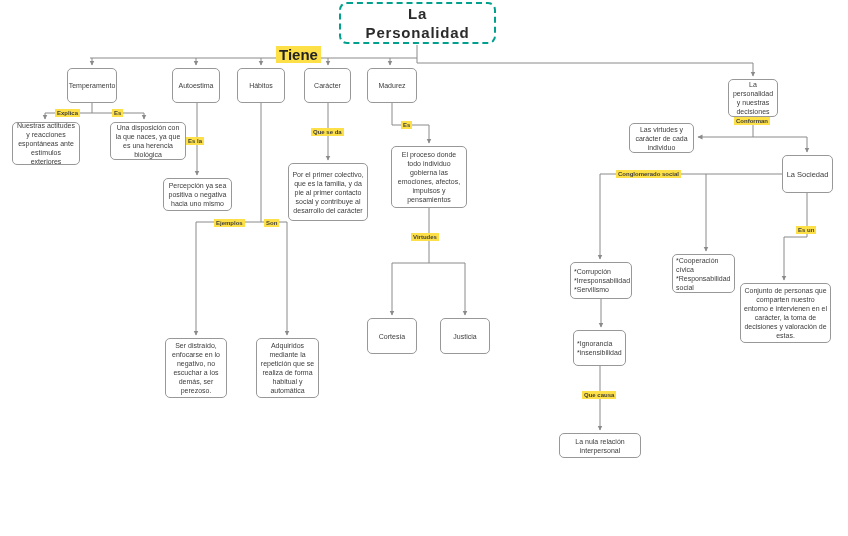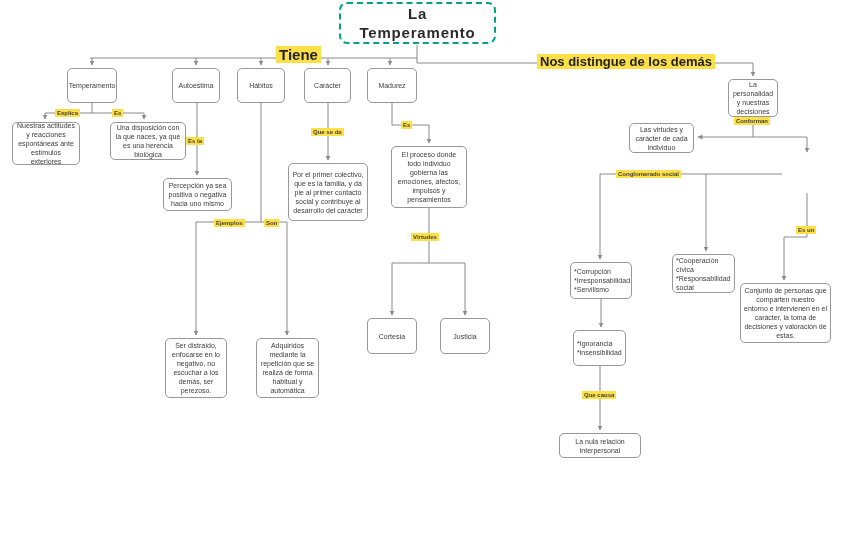--- a/index.html
+++ b/index.html
@@ -122,24 +122,23 @@
       <path d="M600,174 V259" marker-end="url(#arr)"></path>
 
       <path d="M807,193 V237 H784 V280" marker-end="url(#arr)"></path>
 
       <path d="M601,298 V327" marker-end="url(#arr)"></path>
       <path d="M600,365 V430" marker-end="url(#arr)"></path>
     </g>
   </svg>
 
   <div class="title-box">La
-Temperamento</div>
+Personalidad</div>
 
   <span class="edge-label big" id="l-tiene">Tiene</span>
-  <span class="edge-label big2" id="l-nosdistingue">Nos distingue de los demás</span>
   <span class="edge-label" id="l-explica">Explica</span>
   <span class="edge-label" id="l-es-temp">Es</span>
   <span class="edge-label" id="l-es-la">Es la</span>
   <span class="edge-label" id="l-ejemplos">Ejemplos</span>
   <span class="edge-label" id="l-son">Son</span>
   <span class="edge-label" id="l-quesedas">Que se da</span>
   <span class="edge-label" id="l-es-mad">Es</span>
   <span class="edge-label" id="l-virtudes">Virtudes</span>
   <span class="edge-label" id="l-conforman">Conforman</span>
   <span class="edge-label" id="l-conglomerado">Conglomerado social</span>
@@ -155,20 +154,21 @@
   <div class="node" id="n-disposicion">Una disposición con la que naces, ya que es una herencia biológica</div>
   <div class="node" id="n-percepcion">Percepción ya sea positiva o negativa hacia uno mismo</div>
   <div class="node" id="n-colectivo">Por el primer colectivo, que es la familia, y da pie al primer contacto social y contribuye al desarrollo del carácter</div>
   <div class="node" id="n-proceso">El proceso donde todo individuo gobierna las emociones, afectos, impulsos y pensamientos</div>
   <div class="node" id="n-distraido">Ser distraído, enfocarse en lo negativo, no escuchar a los demás, ser perezoso.</div>
   <div class="node" id="n-adquiridos">Adquiridos mediante la repetición que se realiza de forma habitual y automática</div>
   <div class="node" id="n-cortesia">Cortesía</div>
   <div class="node" id="n-justicia">Justicia</div>
   <div class="node" id="n-decisiones">La personalidad y nuestras decisiones</div>
   <div class="node" id="n-virtudes-ind">Las virtudes y carácter de cada individuo</div>
+  <div class="node" id="n-sociedad">La Sociedad</div>
   <div class="node align-left" id="n-corrupcion">*Corrupción
 *Irresponsabilidad
 *Servilismo</div>
   <div class="node align-left" id="n-cooperacion">*Cooperación cívica
 *Responsabilidad social</div>
   <div class="node" id="n-conjunto">Conjunto de personas que comparten nuestro entorno e intervienen en el carácter, la toma de decisiones y valoración de estas.</div>
   <div class="node align-left" id="n-ignorancia">*Ignorancia
 *insensibilidad</div>
   <div class="node" id="n-nula">La nula relación interpersonal</div>
 

